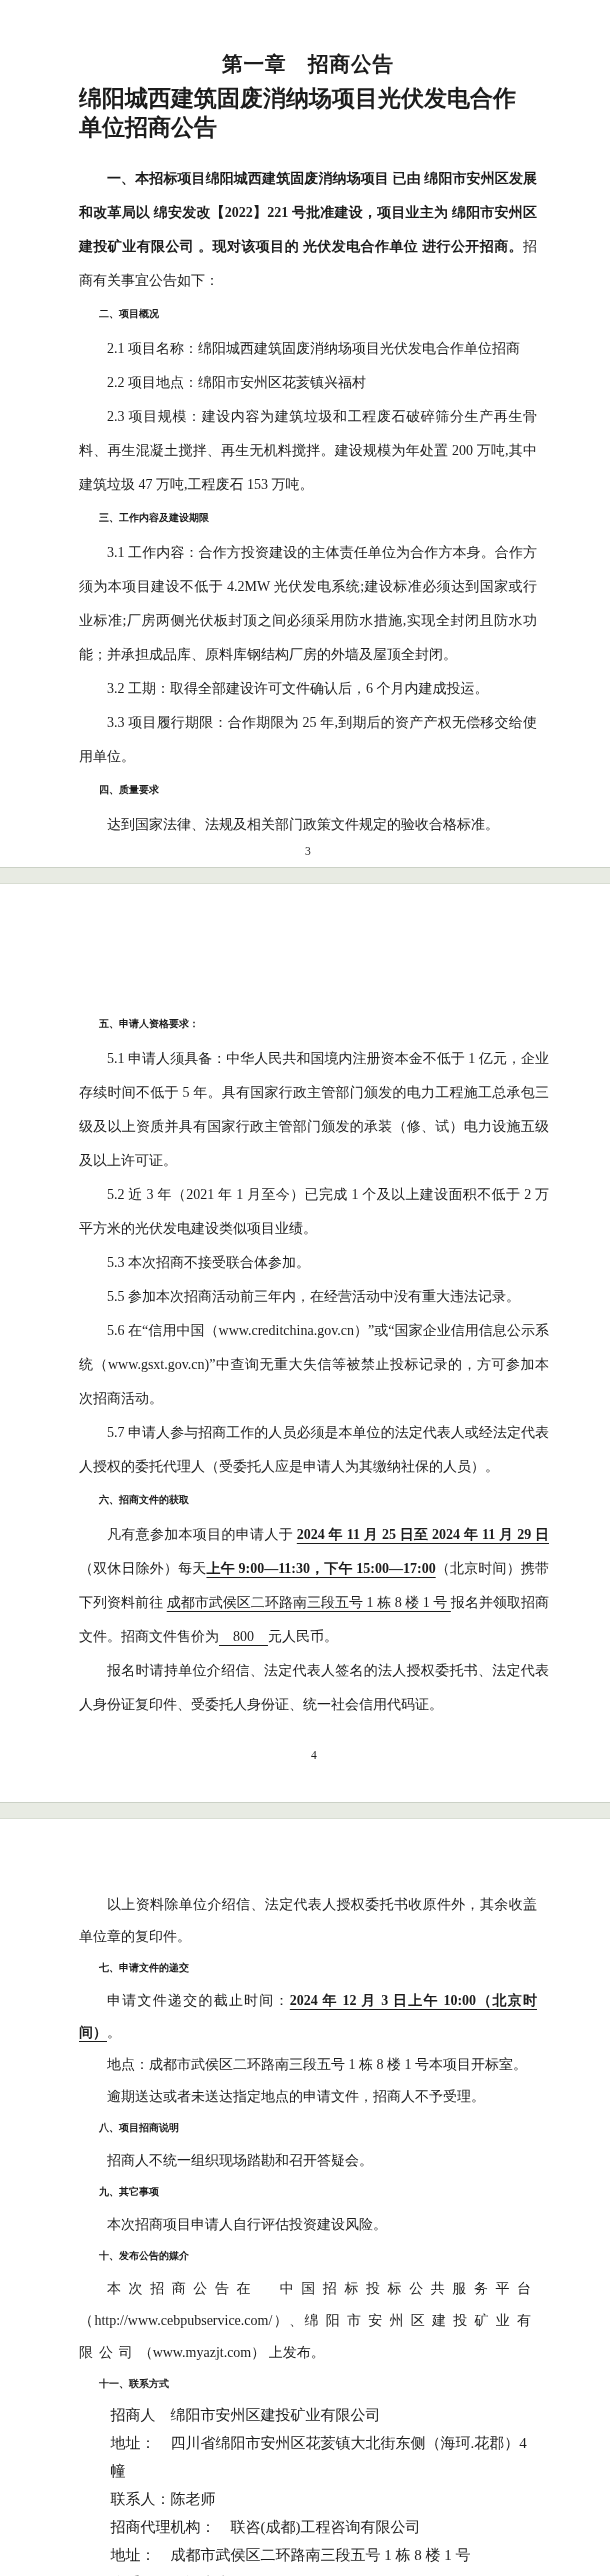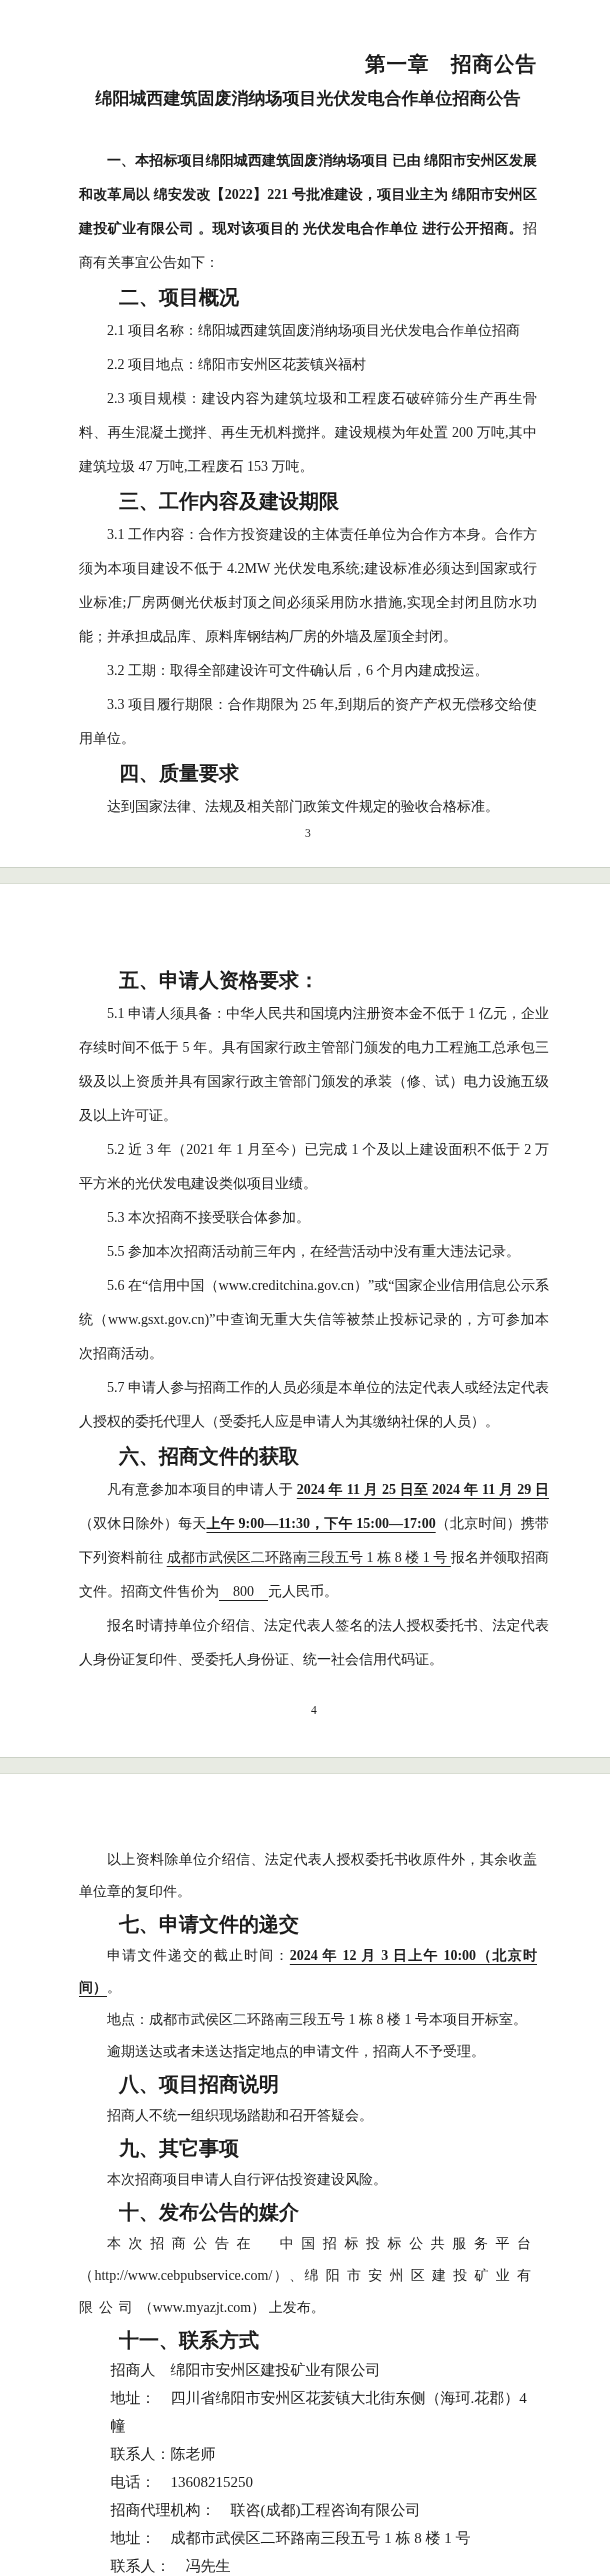--- a/index.html
+++ b/index.html
@@ -12,51 +12,50 @@
   .doc{width:610px;}
   .page{
     box-sizing:border-box;
     width:610px;
     background:#ffffff;
     display:flex;
     flex-direction:column;
     overflow:hidden;
   }
   #page-1{height:867px;padding:48px 73px 36px 79px;}
-  #page-2{height:873px;padding:79px 61px 36px 79px;}
+  #page-2{height:873px;padding:79px 61px 36px 79px;margin-top:45px;}
   #page-3{height:802px;padding:70px 73px 7.2px 79px;}
   .page-gap{
     height:17px;
     box-sizing:border-box;
     background:var(--gap-bg,#e8ebe3);
     border-top:0.9px solid #cbd1c6;
     border-bottom:0.9px solid #d8ddd2;
   }
   .block{margin:0;}
   .title1{
     font-family:"Liberation Sans","DejaVu Sans",sans-serif;
     font-weight:bold;
     font-size:20.6px;
     line-height:32px;
-    text-align:right;
+    text-align:center;
     letter-spacing:0.9px;
     margin-bottom:3.6px;
   }
   .title2{
     font-family:"Liberation Sans","DejaVu Sans",sans-serif;
     font-weight:bold;
-    font-size:17px;
+    font-size:23px;
     line-height:29px;
-    text-align:center;
-    margin-bottom:31px;
+    margin-bottom:20px;
   }
   .heading{
-    font-family:Liberation Sans, sans-serif;
+    font-family:Liberation Mono, monospace;
     font-weight:bold;
-    font-size:20px;
+    font-size:10px;
     line-height:34px;
     text-indent:2em;
   }
   .para{
     font-size:14px;
     line-height:34px;
     text-align:justify;
     text-indent:2em;
   }
   #page-3 .para,#page-3 .heading{line-height:32px;}
@@ -120,21 +119,20 @@
       <div class="block heading"><span>八、项目招商说明</span></div>
       <div class="block para"><span>招商人不统一组织现场踏勘和召开答疑会。</span></div>
       <div class="block heading"><span>九、其它事项</span></div>
       <div class="block para"><span>本次招商项目申请人自行评估投资建设风险。</span></div>
       <div class="block heading"><span>十、发布公告的媒介</span></div>
       <div class="block para"><span class="ls">本次招商公告在　中国招标投标公共服务平台</span><span>（http://www.cebpubservice.com/）、</span><span class="ls">绵阳市安州区建投矿业有限公司</span><span>（www.myazjt.com） 上发布。</span></div>
       <div class="block heading"><span>十一、联系方式</span></div>
       <div class="block contact"><span>招商人　绵阳市安州区建投矿业有限公司</span></div>
       <div class="block contact"><span>地址：　四川省绵阳市安州区花荄镇大北街东侧（海珂.花郡）4 幢</span></div>
       <div class="block contact"><span>联系人：陈老师</span></div>
-      <div class="block contact"><span>电话：　13608215250</span></div>
       <div class="block spacer"></div>
       <div class="block contact"><span>招商代理机构：　联咨(成都)工程咨询有限公司</span></div>
       <div class="block contact"><span>地址：　成都市武侯区二环路南三段五号 1 栋 8 楼 1 号</span></div>
       <div class="block contact"><span>联系人：　冯先生</span></div>
       <div class="block contact"><span>电话：028-61813203</span></div>
     </div>
 </div>
 
 
 </body></html>

